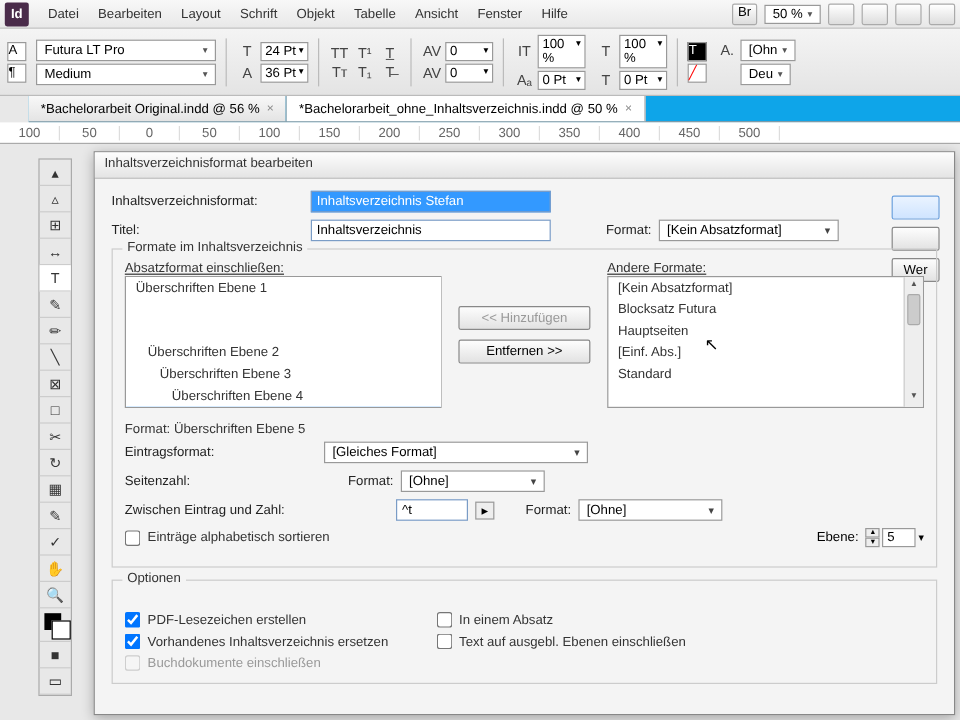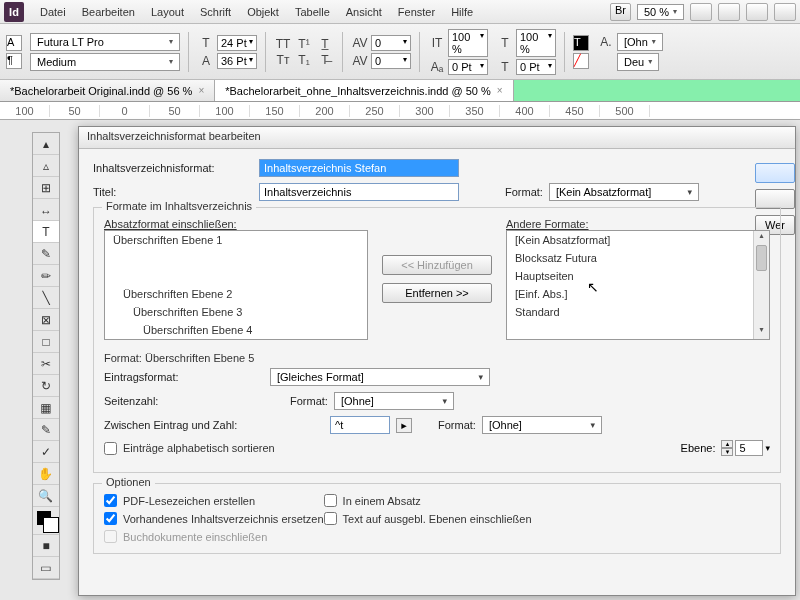--- a/index.html
+++ b/index.html
@@ -19,21 +19,21 @@
 .ctrlbar .ico { width:16px; height:16px; border:1px solid #999; background:#fff;}
 .ctrlbar .sel { border:1px solid #999; background:#fff; padding:2px 6px; min-width:100px; display:flex; align-items:center; justify-content:space-between;}
 .ctrlbar .sel::after{content:"▾"; font-size:8px; color:#555; margin-left:4px;}
 .ctrlbar .stack{display:flex; flex-direction:column; gap:2px;}
 .ctrlbar .mini{width:40px; border:1px solid #999; background:#fff; padding:1px 3px; display:flex; justify-content:space-between;}
 .ctrlbar .mini::after{content:"▾"; font-size:8px;}
 .ctrlbar .sep{width:1px; height:40px; background:#bbb;}
 .ctrlbar .tg{font-size:12px; color:#444; width:18px; text-align:center;}
 
 
-.doctabs { height:22px; background:#86efac; border-bottom:1px solid #999; display:flex;}
+.doctabs { height:22px; background:#0ea5e9; border-bottom:1px solid #999; display:flex;margin-left:24px;}
 .doctabs .tab { padding:3px 10px; background:linear-gradient(#f8f8f8,#e4e4e4); border-right:1px solid #aaa; display:flex; align-items:center; gap:6px;}
 .doctabs .tab.active{background:#fff;}
 .doctabs .tab .x{color:#888; font-size:10px;}
 
 
 .ruler { height:18px; background:#fff; border-bottom:1px solid #aaa; font-size:9px; color:#666; display:flex; align-items:center;}
 .ruler span{width:50px; text-align:center; border-right:1px solid #ddd;}
 
 
 .toolbox { position:absolute; left:32px; top:132px; width:28px; background:#e8e8e8; border:1px solid #aaa; display:flex; flex-direction:column;}
@@ -62,21 +62,21 @@
 .listbox .li{padding:3px 8px; color:#333;}
 .listbox .li.pad1{padding-left:18px;margin-top:36px;}
 .listbox .li.pad2{padding-left:28px;}
 .listbox .li.pad3{padding-left:38px;}
 .listbox .li.pad4{padding-left:48px;}
 .listbox .li.selected{background:#3399ff; color:#fff;}
 
 .btn{border:1px solid #888; background:linear-gradient(#fdfdfd,#e2e2e2); padding:3px 10px; min-width:110px; text-align:center; border-radius:2px;}
 .btn.disabled{color:#999;}
 
-.sidebtns{position:absolute; right:0; top:36px; display:flex; flex-direction:column; gap:6px;}
+.sidebtns{position:absolute; right:12px; top:36px; display:flex; flex-direction:column; gap:6px;}
 .sidebtns .btn{min-width:40px; padding:3px 6px;}
 
 .chk{display:flex; align-items:center; gap:6px; color:#333;}
 .chk input{width:13px; height:13px;}
 
 .spinner{display:flex; align-items:center; gap:2px;}
 .spinner .sv{border:1px solid #999; background:#fff; width:28px; padding:1px 3px;}
 .spinner .ar{display:flex; flex-direction:column;}
 .spinner .ar div{width:12px; height:8px; border:1px solid #999; background:#eee; font-size:7px; text-align:center; line-height:6px;}
 
@@ -368,21 +368,21 @@
               </div>
             <div class="sv">5</div>
             <span style="font-size:9px;">▾</span>
           </div>
         </div>
       </div>
     </div>
 
     <div class="groupbox" style="margin-top:10px;">
       <div class="legend">Optionen</div>
-      <div style="display:flex; ">
+      <div style="display:flex; gap:40px;margin-top:16px;">
         <div style="display:flex; flex-direction:column; gap:5px;">
           <div class="chk">
               <input type="checkbox" checked="" style="">
               <span>PDF-Lesezeichen erstellen</span>
             </div>
           <div class="chk">
               <input type="checkbox" checked="" style="">
               <span>Vorhandenes Inhaltsverzeichnis ersetzen</span>
             </div>
           <div class="chk" style="color:#999;">

